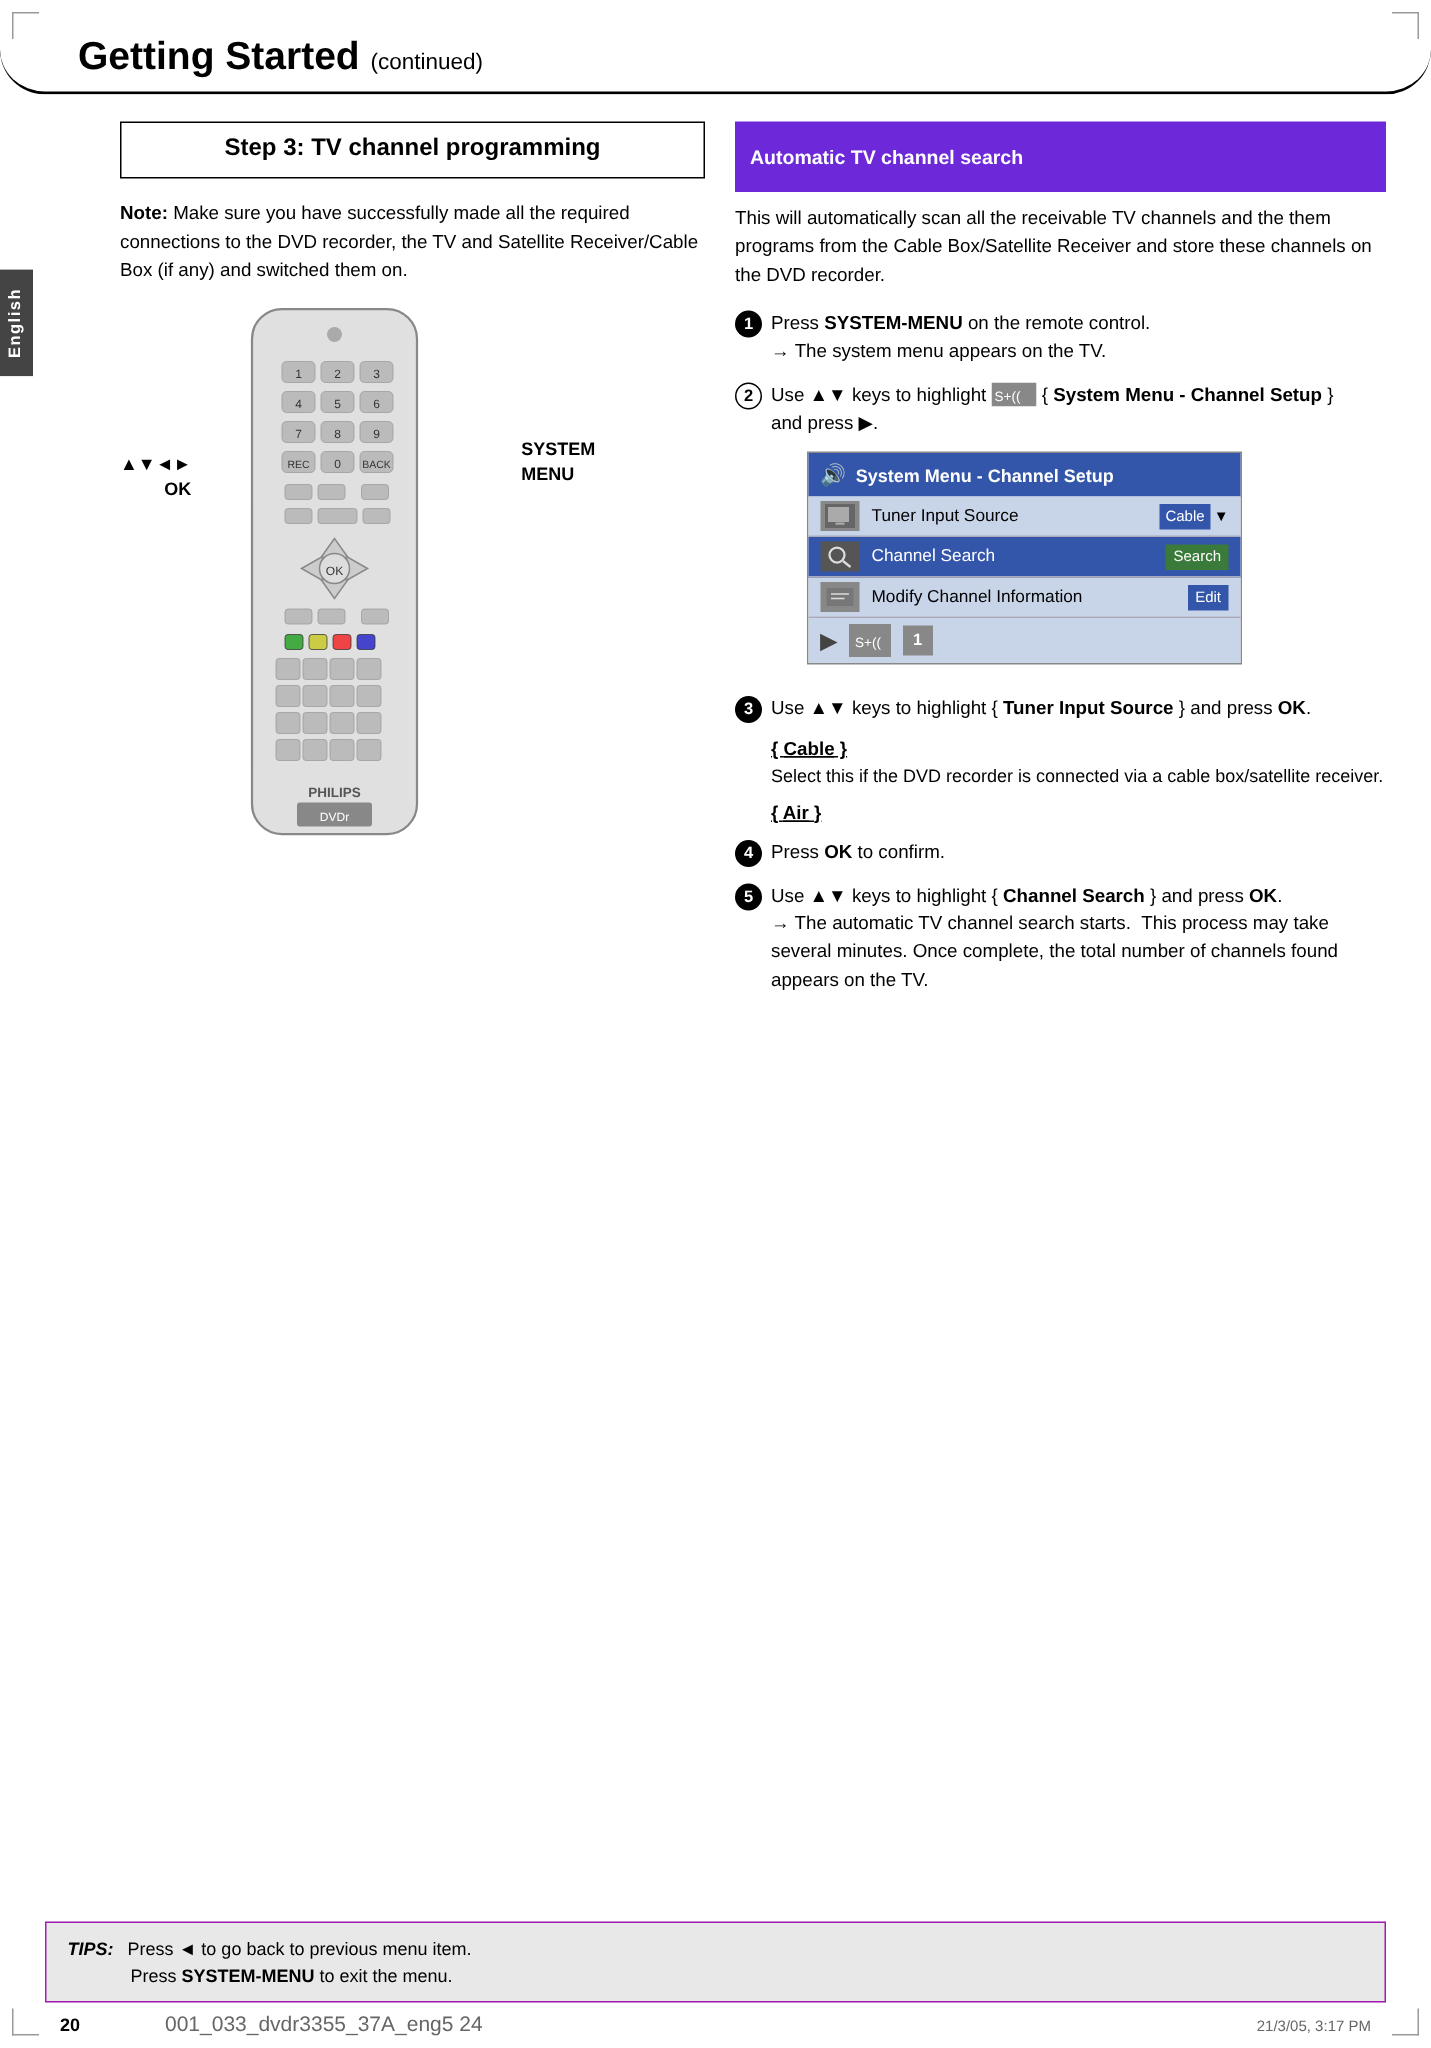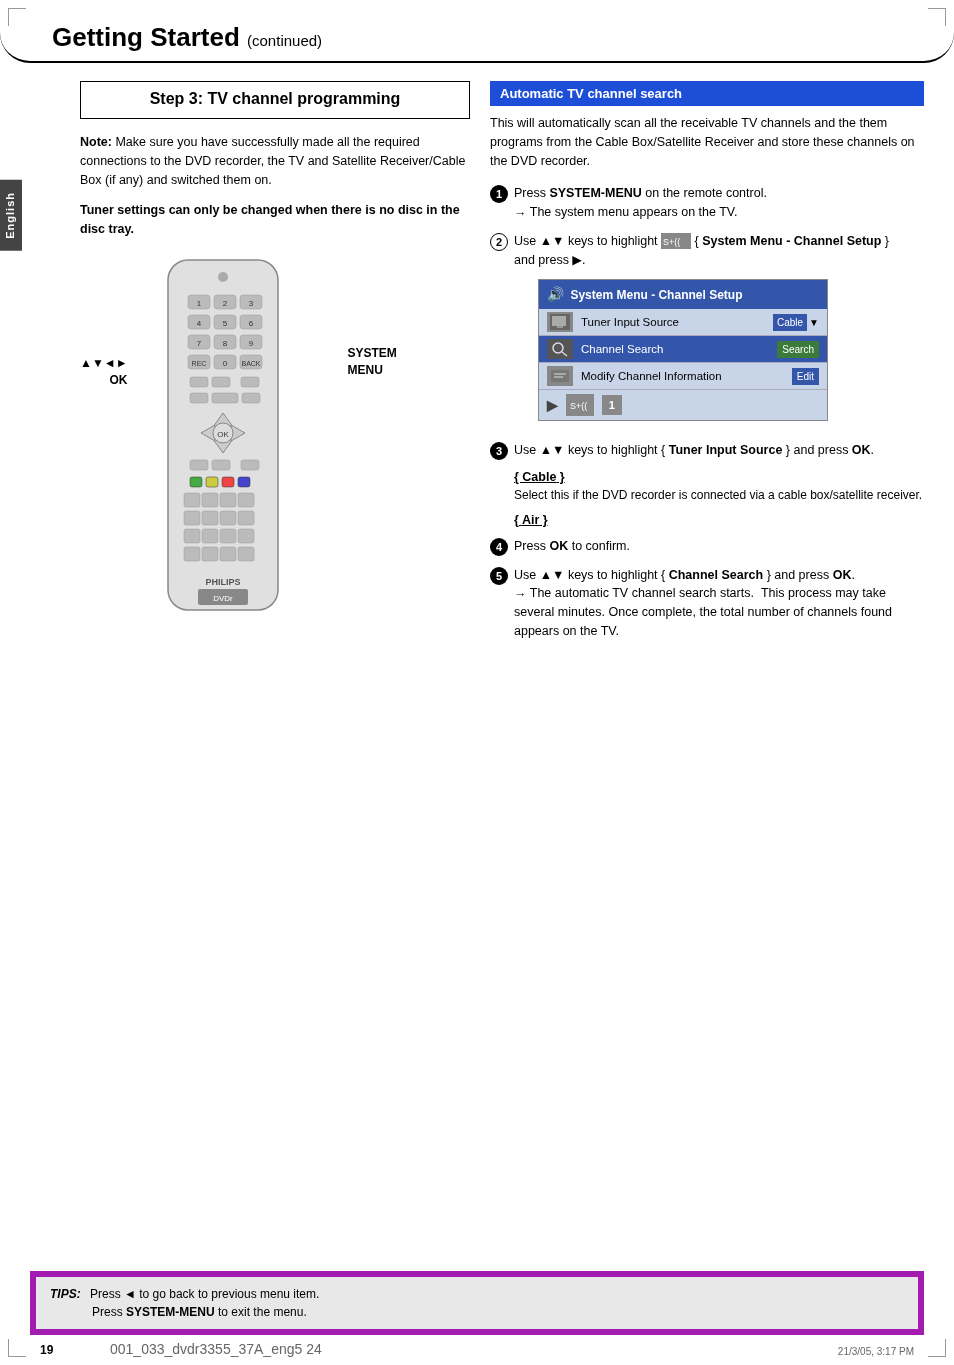--- a/index.html
+++ b/index.html
@@ -136,25 +136,25 @@
     .system-menu-label {
       font-size: 12px;
       font-weight: bold;
       text-align: left;
       padding-top: 90px;
       line-height: 1.4;
     }
 
     
     .auto-search-header {
-      background: #1d4ed8;
+      background: #6d28d9;
       color: #fff;
       font-size: 13px;
       font-weight: bold;
-      padding: 5px 10px;
+      padding: 16px 10px;
       margin-bottom: 8px;
     }
 
     .auto-search-body {
       font-size: 12.5px;
       line-height: 1.5;
       margin-bottom: 14px;
     }
 
     
@@ -291,21 +291,21 @@
       line-height: 1.45;
     }
 
     
     .tips-bar {
       position: absolute;
       bottom: 30px;
       left: 30px;
       right: 30px;
       background: #e8e8e8;
-      border: 6px solid #a21caf;
+      border: 1px solid #a21caf;
       padding: 8px 14px;
       font-size: 12px;
       line-height: 1.5;
     }
     .tips-bar .tips-label {
       font-style: italic;
       font-weight: bold;
       margin-right: 6px;
     }
 
@@ -360,21 +360,20 @@
     <div class="step-heading">
       <h2>Step 3: TV channel programming</h2>
     </div>
 
 
     <p class="left-body">
       <span class="note-bold">Note:</span>
       <span>  Make sure you have successfully made all the required connections to the DVD recorder, the TV and Satellite Receiver/Cable Box (if any) and switched them on.</span>
     </p>
 
-    <p class="warning-text">Tuner settings can only be changed when there is no disc in the disc tray.</p>
 
     <div class="remote-area">
 
       <div style="display:flex;flex-direction:column;align-items:flex-end;padding-top:100px;gap:50px;">
         <div class="label-arrows">▲▼◄►<br>OK</div>
       </div>
 
       <div class="remote-svg">
         <svg width="175" height="380" viewBox="0 0 175 380" xmlns="http://www.w3.org/2000/svg">
 
@@ -587,16 +586,16 @@
 
   </div>
 </div>
 
 <div class="tips-bar">
   <span class="tips-label">TIPS:</span>
   <span>Press ◄ to go back to previous menu item.</span><br>
   <span style="margin-left:42px;">Press <strong>SYSTEM-MENU</strong> to exit the menu.</span>
 </div>
 
-<div class="page-number">19</div>
+<div class="page-number">20</div>
 
 <div class="footer-file">001_033_dvdr3355_37A_eng5          24</div>
 <div class="footer-date">21/3/05, 3:17 PM</div>
 
 </body></html>

